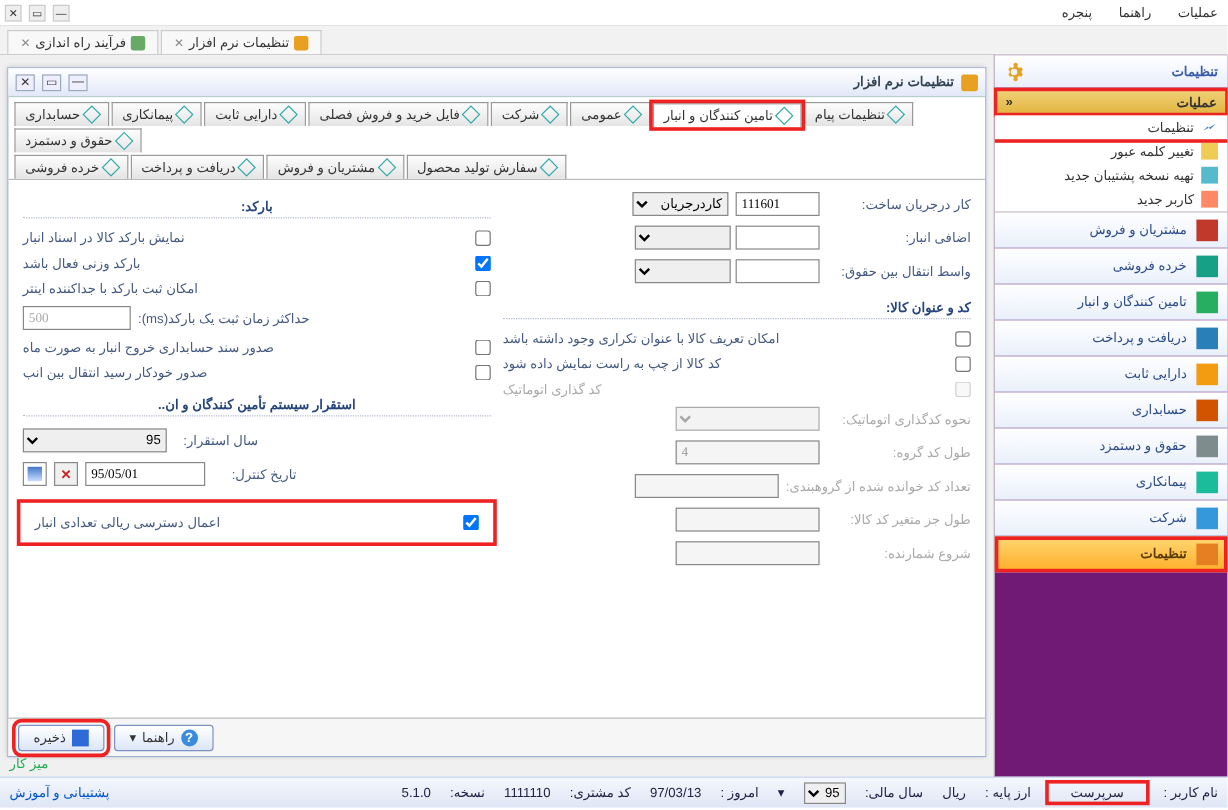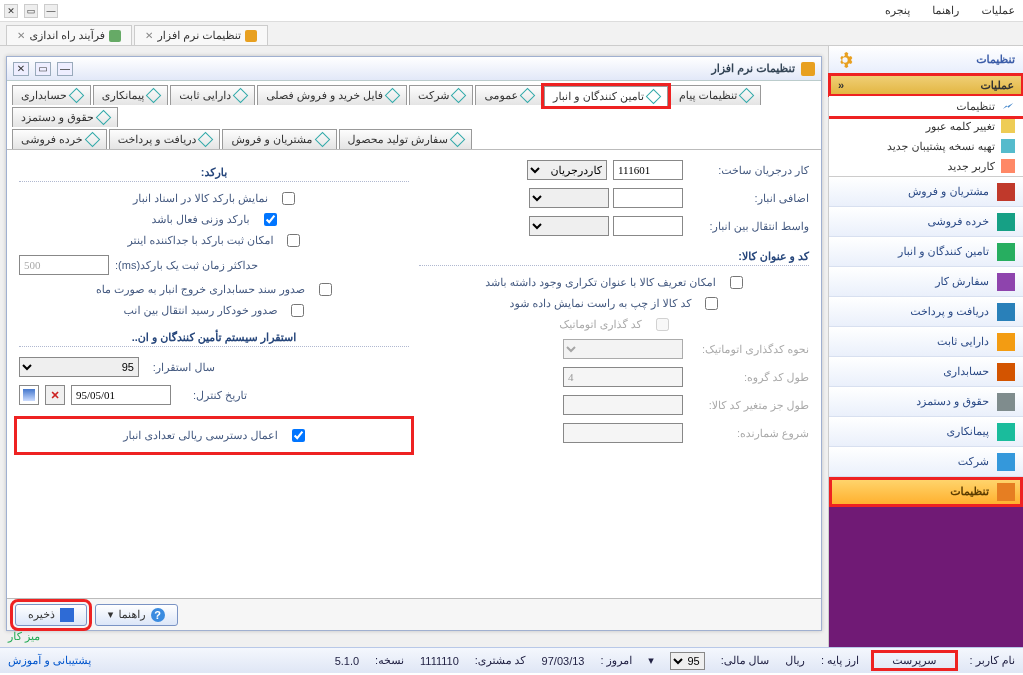--- a/index.html
+++ b/index.html
@@ -55,21 +55,21 @@
 .iw-body { flex: 1; display: flex; padding: 10px 12px; gap: 10px; overflow: hidden; }
 .col { flex: 1; display: flex; flex-direction: column; gap: 8px; }
 .row { display: flex; align-items: center; justify-content: flex-start; gap: 6px; }
 .row.right { justify-content: flex-end; }
 .lbl { color: #455a80; min-width: 120px; text-align: right; }
 .lbl.disabled { color: #aaa; }
 .lbl.bold { font-weight: bold; }
 .inp { height: 20px; border: 1px solid #888; padding: 0 4px; font-family: Tahoma; font-size: 11px; direction: ltr; text-align: left; }
 .inp[disabled] { background: #f5f5f5; color: #999; }
 .sel { height: 20px; border: 1px solid #888; font-size: 11px; }
-.chk { display: flex; align-items: center; gap: 14px; color: #455a80; justify-content: center; }
+.chk { display: flex; align-items: center; gap: 14px; color: #455a80; justify-content: space-between; }
 .sec-title { color: #26467b; font-weight: bold; margin: 6px 0 2px; border-bottom: 1px dotted #b0b8d0; padding-bottom: 2px; }
 .field-pair { display: flex; gap: 4px; }
 .mini-btn { width: 20px; height: 20px; border: 1px solid #888; background: #f0f0f0; display:flex; align-items:center; justify-content:center; cursor:pointer; }
 
 .red-box { outline: 3px solid #e22; outline-offset: 2px; }
 
 
 .iw-footer { height: 32px; border-top: 1px solid #bbb; display: flex; align-items: center; justify-content: flex-end; padding: 0 8px; gap: 8px; background: #f6f6f6; }
 .btn { display: flex; align-items: center; gap: 5px; padding: 3px 12px; border: 1px solid #7a93c4; background: linear-gradient(180deg,#fff,#dce6f8); cursor: pointer; border-radius: 3px; }
 .btn .bi { width: 14px; height: 14px; }
@@ -157,24 +157,20 @@
         </div>
       <div class="sb-act">
           <span class="ai" style="background:#16a085"></span>
           <span>خرده فروشی</span>
         </div>
       <div class="sb-act">
           <span class="ai" style="background:#27ae60"></span>
           <span>تامین کنندگان و انبار</span>
         </div>
       <div class="sb-act">
-          <span class="ai" style="background:#8e44ad"></span>
-          <span>سفارش کار</span>
-        </div>
-      <div class="sb-act">
           <span class="ai" style="background:#2980b9"></span>
           <span>دریافت و پرداخت</span>
         </div>
       <div class="sb-act">
           <span class="ai" style="background:#f39c12"></span>
           <span>دارایی ثابت</span>
         </div>
       <div class="sb-act">
           <span class="ai" style="background:#d35400"></span>
           <span>حسابداری</span>
@@ -280,21 +276,21 @@
             <select class="sel" style="width:80px"><option>کاردرجریان</option></select>
           </div>
           <div class="row">
               <span class="lbl">اضافی انبار:</span>
               <div class="field-pair">
                 <input class="inp" style="width: 70px;">
                 <select class="sel" style="width:80px"></select>
               </div>
             </div>
           <div class="row">
-              <span class="lbl">واسط انتقال بین انبار:</span>
+              <span class="lbl">واسط انتقال بین حقوق:</span>
               <div class="field-pair">
                 <input class="inp" style="width: 70px;">
                 <select class="sel" style="width:80px"></select>
               </div>
             </div>
 
           <div class="sec-title">کد و عنوان کالا:</div>
           <div class="chk">
               <input type="checkbox" style="">
               <span>امکان تعریف کالا با عنوان تکراری وجود داشته باشد</span>
@@ -307,20 +303,24 @@
               <input type="checkbox" disabled="" style="">
               <span class="lbl disabled" style="min-width:auto">کد گذاری اتوماتیک</span>
             </div>
           <div class="row">
               <span class="lbl disabled">نحوه کدگذاری اتوماتیک:</span>
               <select class="sel" style="width:120px" disabled=""></select>
             </div>
           <div class="row">
               <span class="lbl disabled">طول کد گروه:</span>
               <input class="inp" style="width: 120px;" disabled="" value="4">
+            </div>
+          <div class="row">
+              <span class="lbl disabled">تعداد کد خوانده شده از گروهبندی:</span>
+              <input class="inp" style="width: 120px;" disabled="">
             </div>
           <div class="row">
               <span class="lbl disabled">طول جز متغیر کد کالا:</span>
               <input class="inp" style="width: 120px;" disabled="">
             </div>
           <div class="row">
               <span class="lbl disabled">شروع شمارنده:</span>
               <input class="inp" style="width: 120px;" disabled="">
             </div>
         </div>

